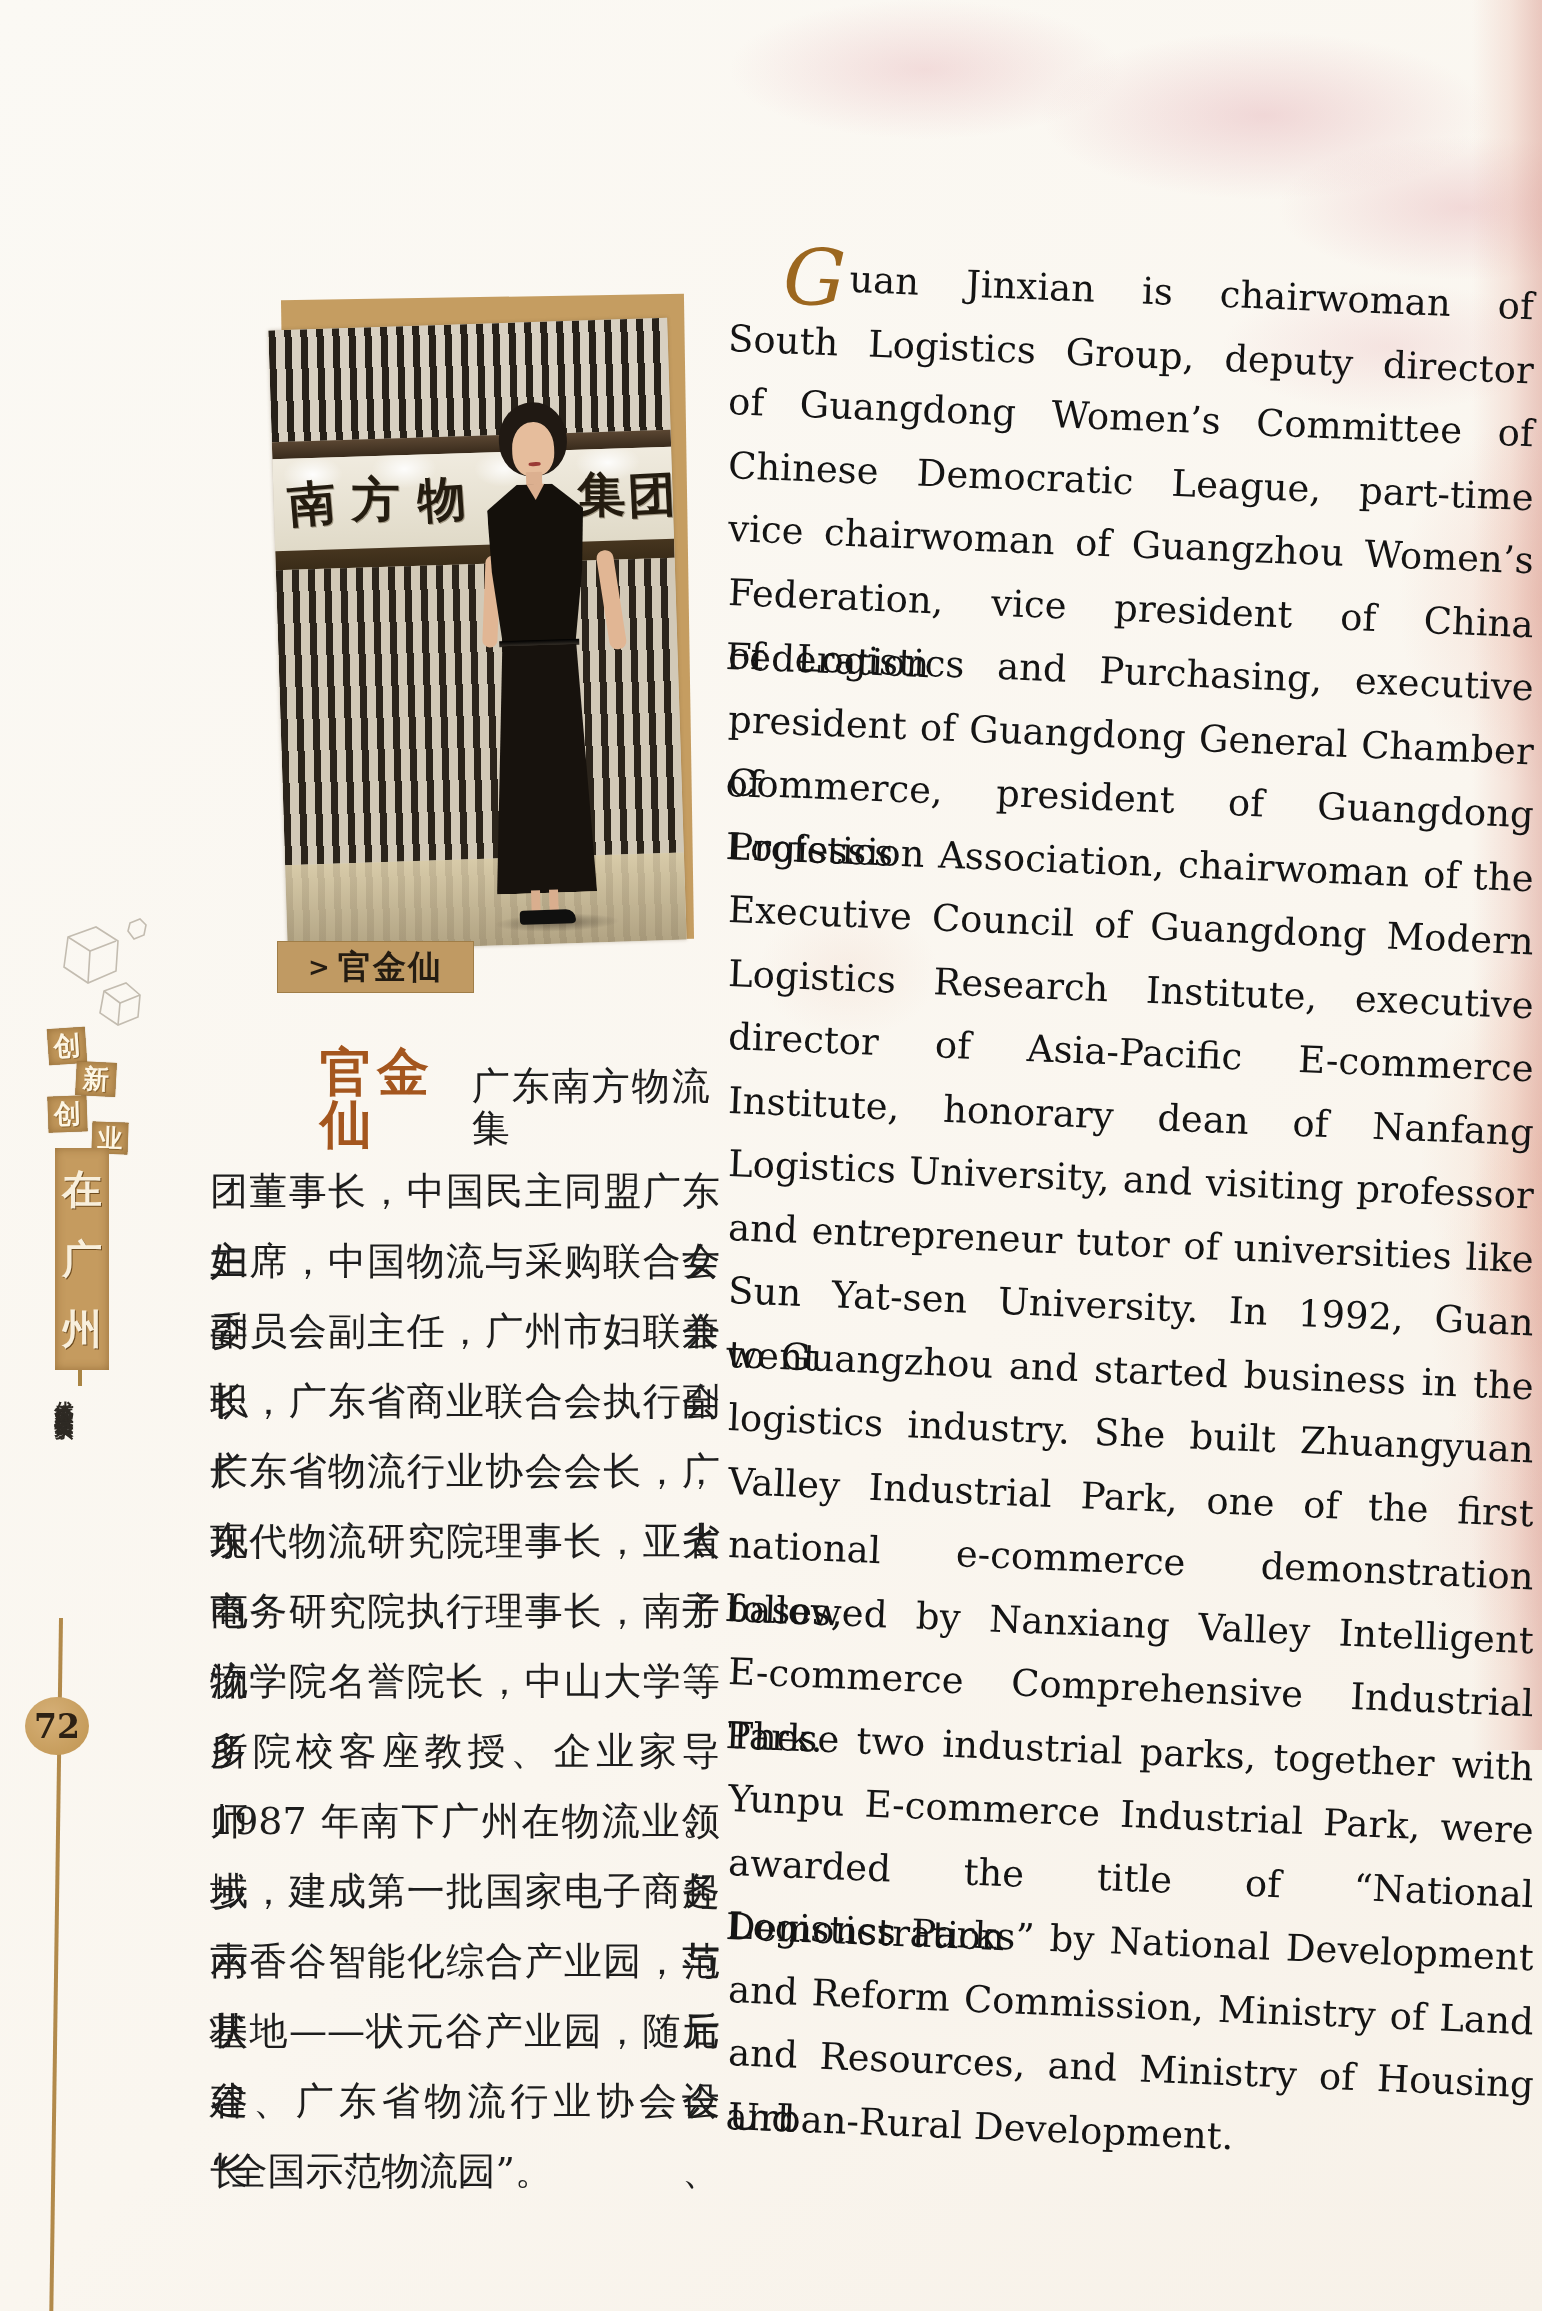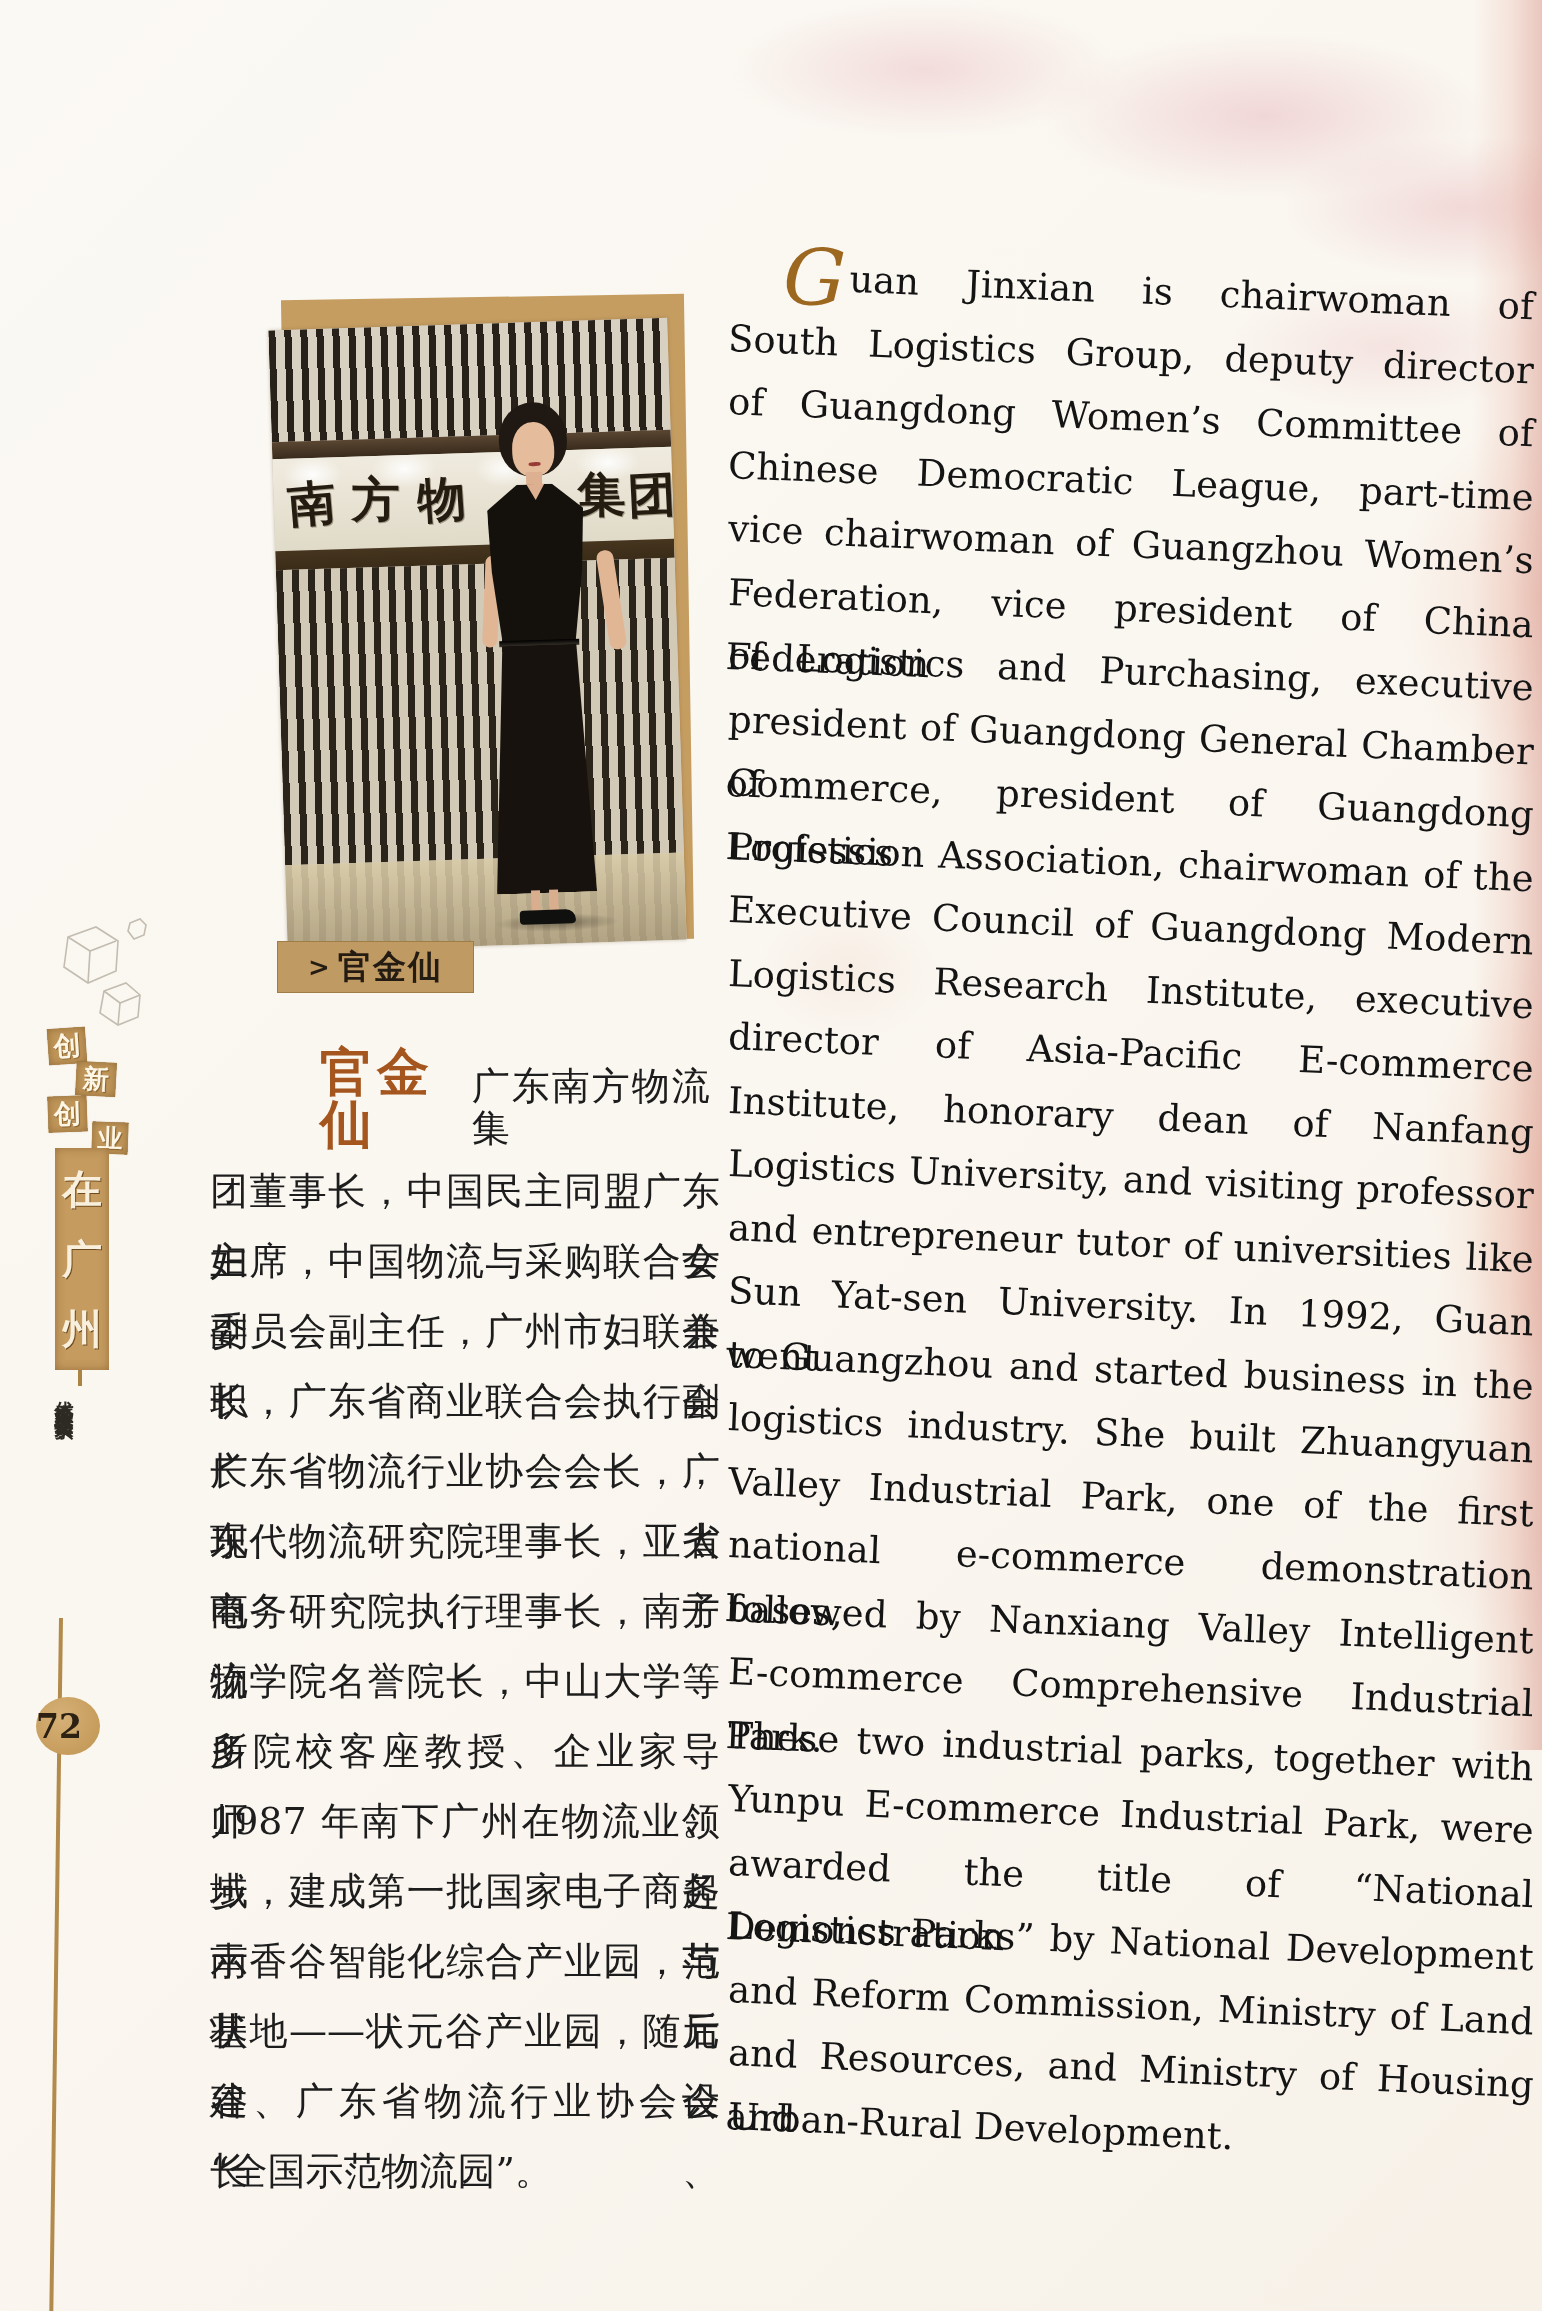--- a/index.html
+++ b/index.html
@@ -45,23 +45,23 @@
     color:#f8efdc; font-size:40px; font-weight:bold; text-shadow:1px 1px 0 #6d4b1e; padding:6px 0; box-sizing:border-box;
   }
   .loc-stub{position:absolute; left:78px; top:1370px; width:4px; height:16px; background:#a98443;}
   .v-title{
     position:absolute; left:52px; top:1386px; height:225px;
     writing-mode:vertical-rl; text-orientation:upright;
     font-size:19px; letter-spacing:2px; color:#2e2a24; font-weight:600;
   }
   .gold-line{position:absolute; left:59px; top:1618px; width:4px; height:693px; background:#b28a4b; transform:rotate(0.8deg); transform-origin:top center;}
   .page-num{
-    position:absolute; left:36px; top:1697px; width:64px; height:58px; border-radius:50%;
+    position:absolute; left:25px; top:1697px; width:64px; height:58px; border-radius:50%;
     background:radial-gradient(circle at 40% 35%, #d6b078, #c49a58 80%);
-    display:flex; align-items:center; 
+    display:flex; align-items:center; justify-content:center;
     font-size:33px; font-weight:bold; color:#2d2114;
   }
   
   .photo-frame{position:absolute; left:286px; top:297px; width:403px; height:645px; background:#c59d61; transform:rotate(-0.9deg);}
   .photo{
     position:absolute; left:276px; top:324px; width:399px; height:622px;
     transform:rotate(-1.8deg); transform-origin:50% 40%; overflow:hidden; background:#d8d1c3;
     box-shadow:0 0 4px rgba(90,70,40,.3);
   }
   .stripes-top{position:absolute; left:0; top:0; width:100%; height:112px;

